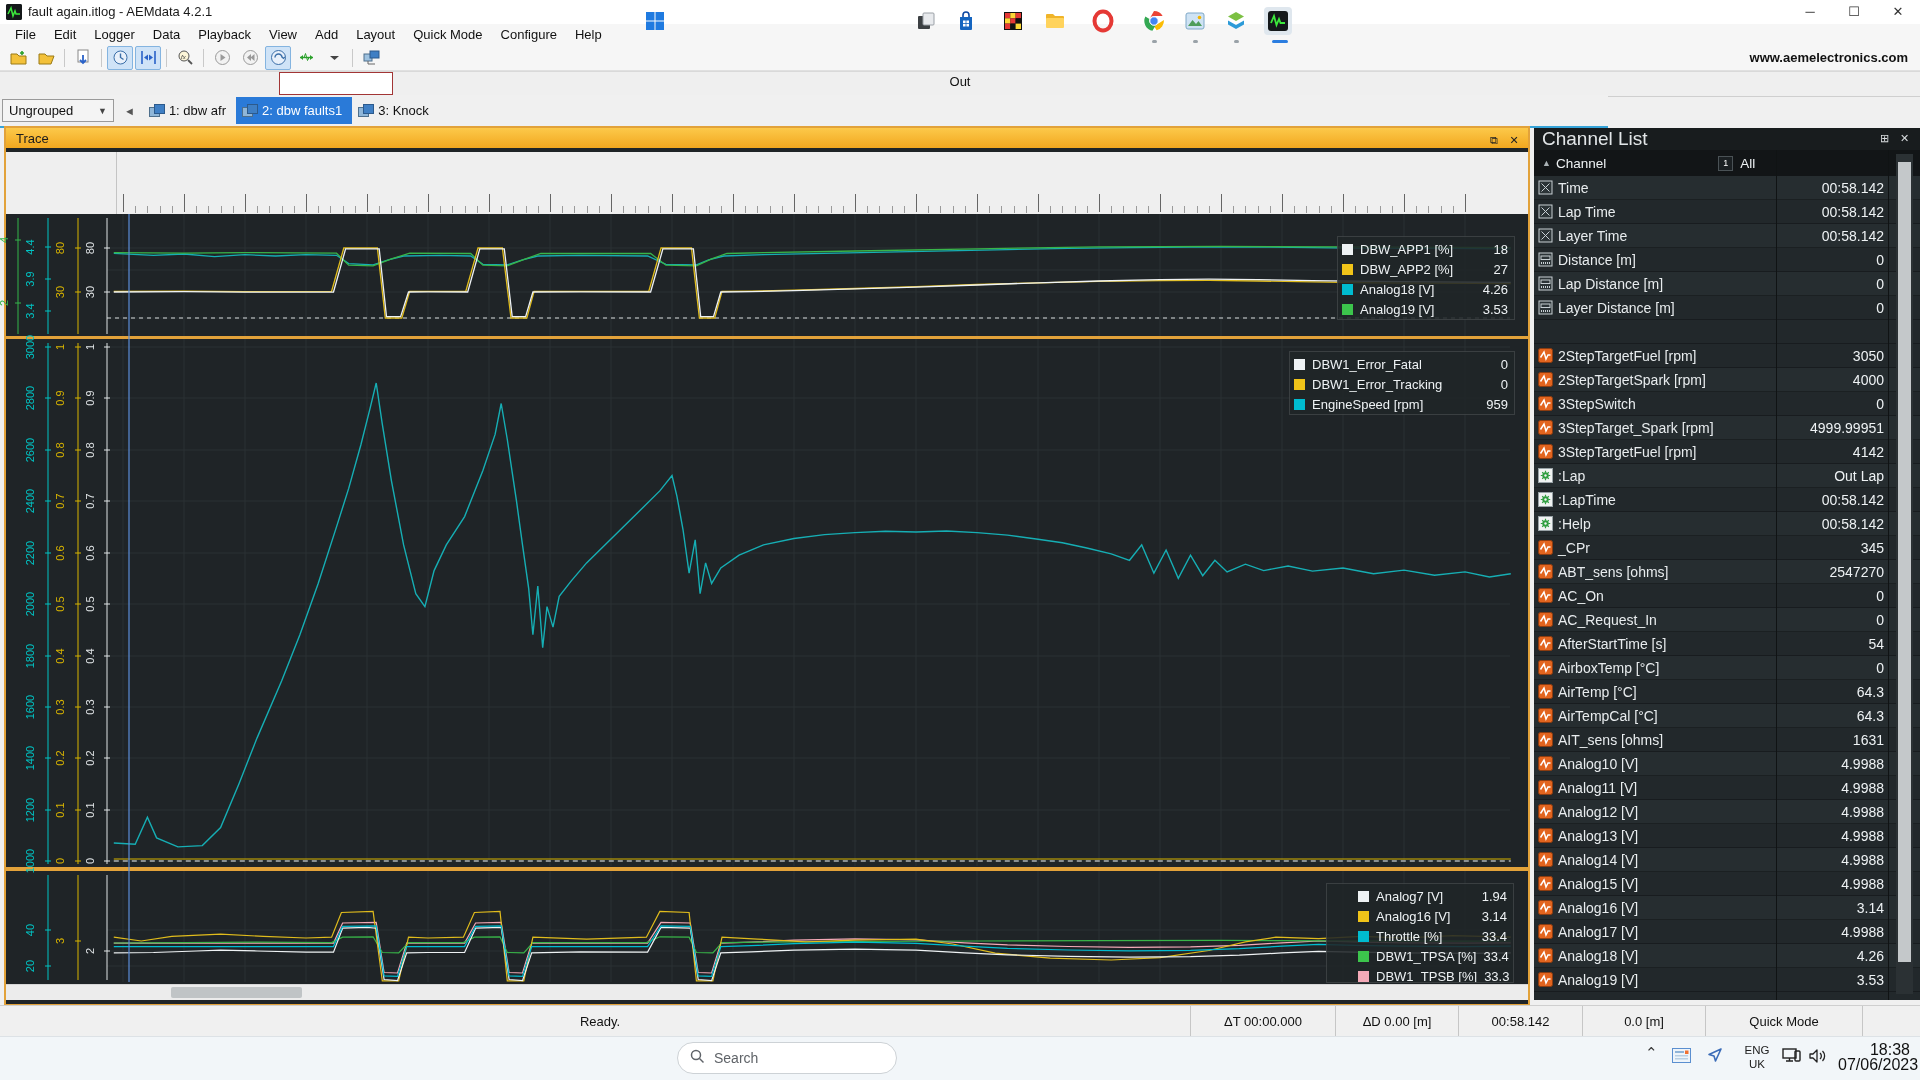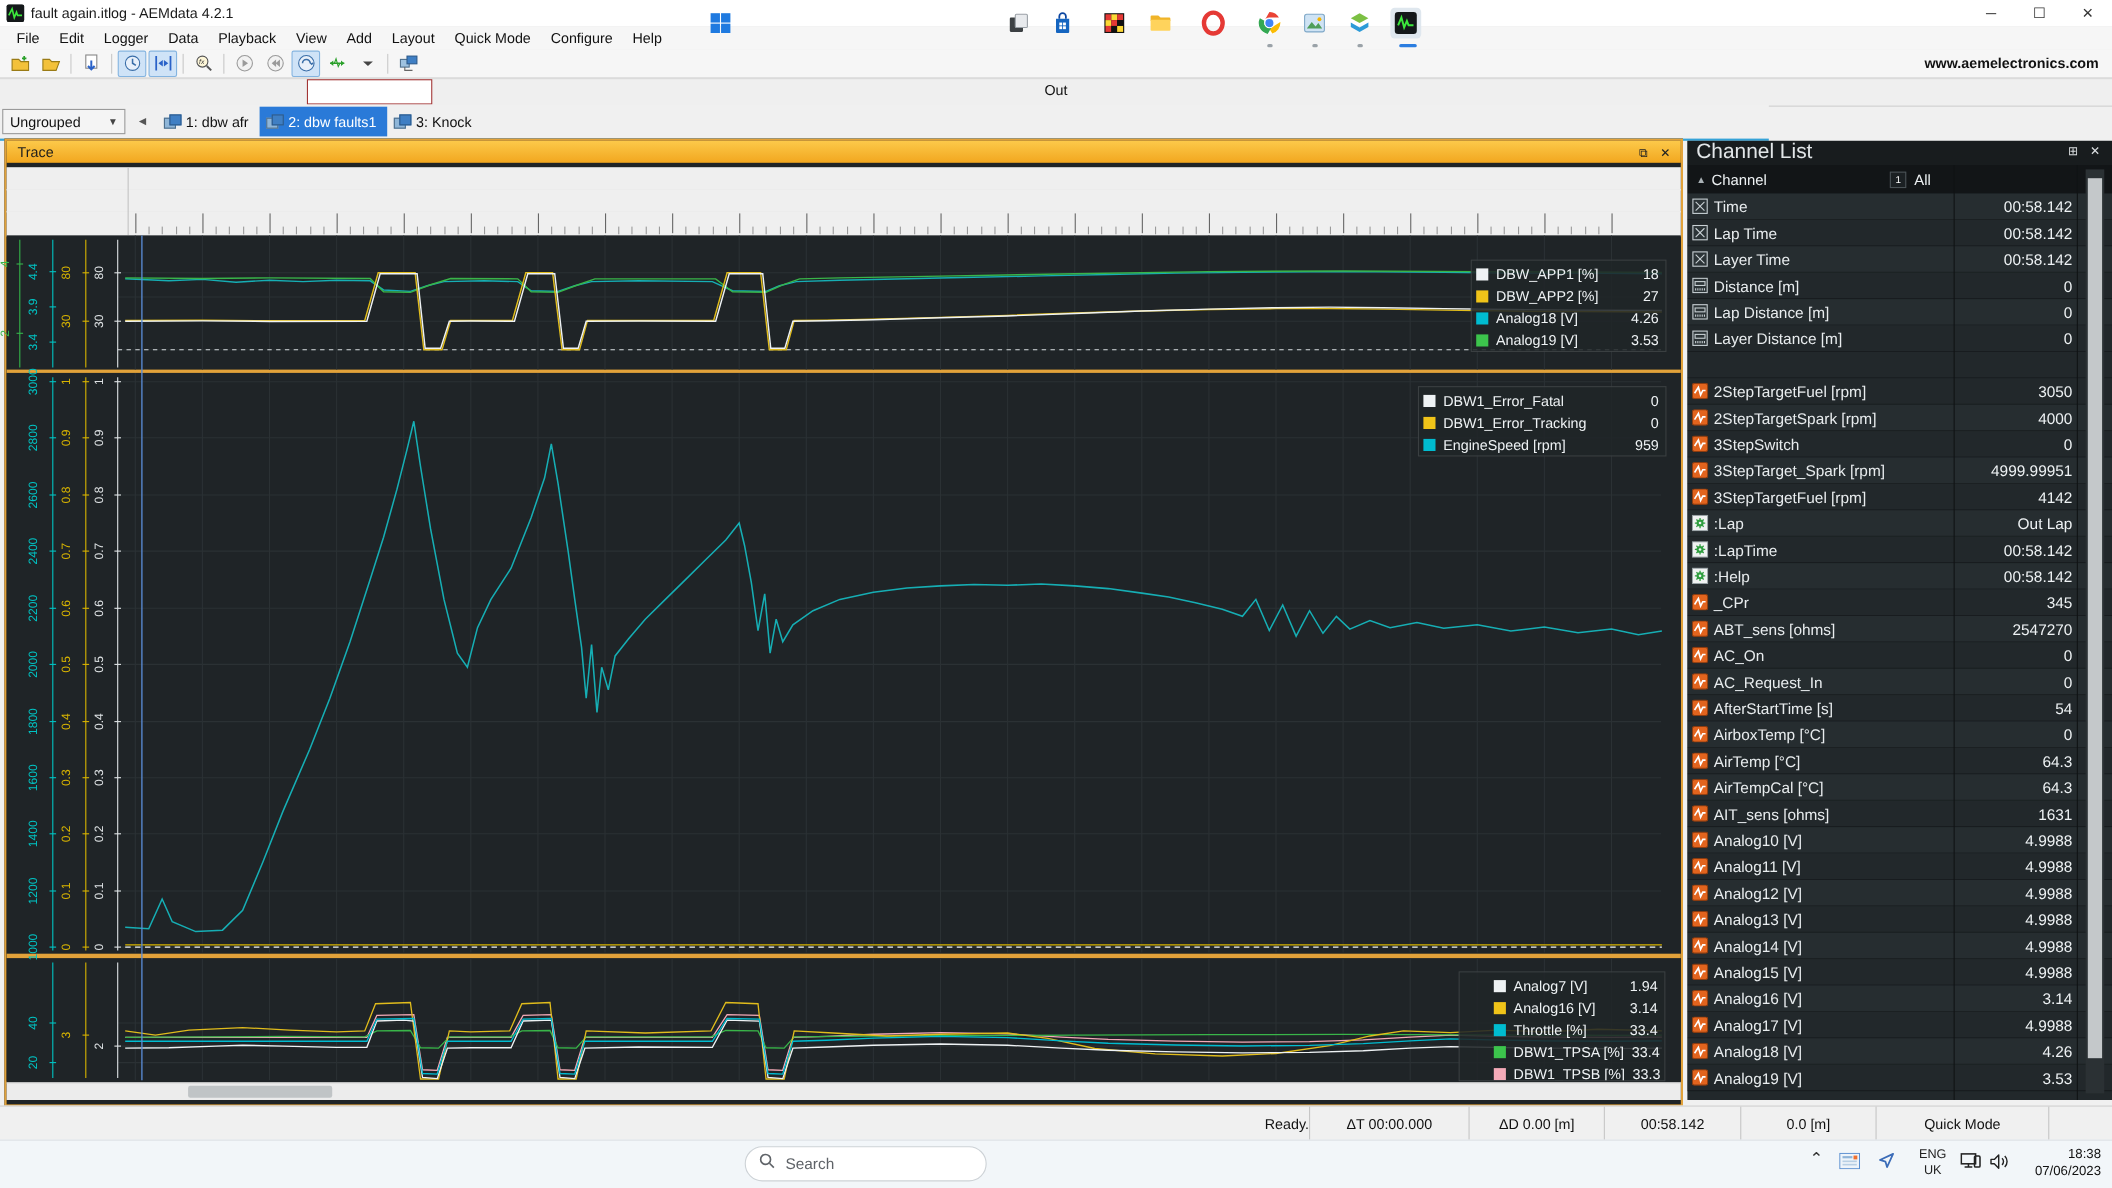--- a/index.html
+++ b/index.html
@@ -75,33 +75,33 @@
   .chan-val{position:absolute;right:36px;font-size:14px;color:#eef2f4}
   #chan-scroll{left:362px;top:26px;width:17px;height:840px;background:#2b3134;position:absolute}
   #chan-thumb{left:2px;top:8px;width:13px;height:800px;background:#c4c8ca;position:absolute}
   .chan-title-btn{position:absolute;top:3px;width:15px;height:15px;color:#d8dcde;font-size:11px;text-align:center;line-height:15px}
   #sort-arrow{margin:0 5px 0 8px;font-size:9px;color:#aab2b6}
   #all-badge{margin-left:16px;width:13px;height:13px;background:#1b2023;border:1px solid #4a5256;color:#fff;font-size:9px;text-align:center;line-height:13px}
   #all-label{margin-left:7px}
   
   #statusbar{left:0;top:1005px;width:1920px;height:31px;background:#f0f0f0;border-top:1px solid #cfcfcf}
   .status-cell{position:absolute;top:0;height:31px;line-height:31px;font-size:13px;color:#111;border-left:1px solid #c6c6c6;text-align:center;box-sizing:border-box}
-  .status-cell.first{border-left:none;text-align:right;padding-left:10px}
+  .status-cell.first{border-left:none;text-align:center;padding-left:10px}
   
   #taskbar{left:0;top:1036px;width:1920px;height:44px;background:#f2f6f9;border-top:1px solid #dde2e6}
   .tb-icon{position:absolute;top:7px;width:28px;height:28px;display:flex;align-items:center;justify-content:center}
   .tb-icon svg{width:24px;height:24px}
   .run-dot{position:absolute;top:40px;width:5px;height:3px;border-radius:2px;background:#9aa2a8}
   #aem-task{background:#dfe7ee;border-radius:4px}
   #aem-underline{position:absolute;top:40px;left:1272px;width:16px;height:3px;border-radius:2px;background:#2b7de0}
   #search-pill{left:677px;top:1042px;width:220px;height:32px;background:#ffffff;border:1px solid #cdd2d6;border-radius:16px;display:flex;align-items:center;padding-left:12px;box-sizing:border-box;gap:9px}
   #search-text{font-size:14px;color:#5f6368}
   .tray-item{position:absolute;top:1044px;color:#222;font-size:13px}
   #tray-lang{top:1043px;text-align:center;font-size:11.5px;line-height:14px;color:#222}
-  #tray-clock{top:1042px;text-align:right;font-size:12px;line-height:15px;color:#111}
+  #tray-clock{top:1042px;text-align:right;font-size:16px;line-height:15px;color:#111}
 </style>
 </head>
 <body>
 
 <div class="abs" id="titlebar">
   <div class="abs" id="app-icon">
     <svg viewBox="0 0 16 16">
         <rect width="16" height="16" rx="2" fill="#14181a"></rect>
         <path d="M2 10l3-6 2 8 2-5 1 3h4" stroke="#3ce83c" stroke-width="1.5" fill="none"></path>
       </svg>

